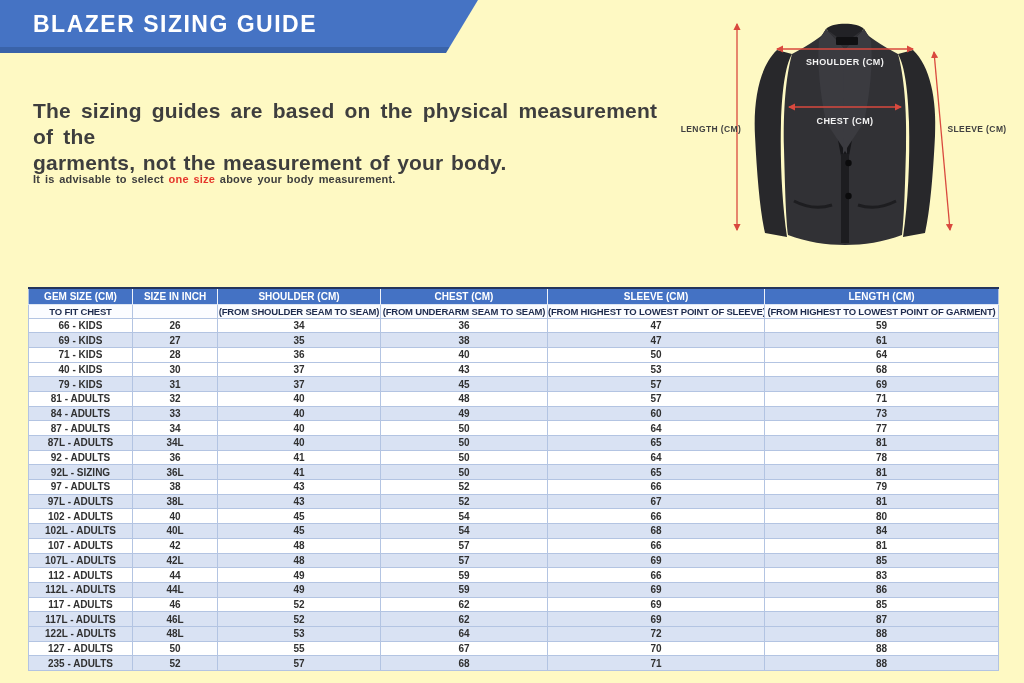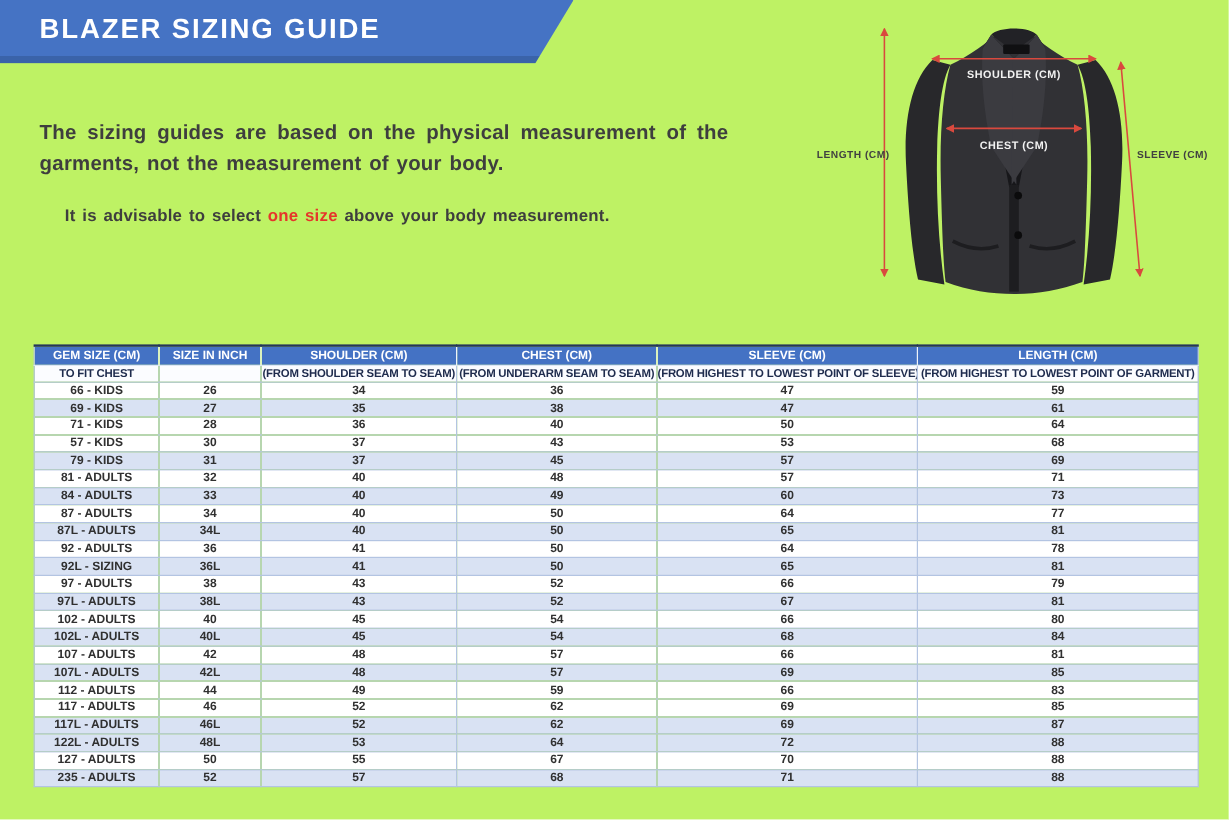--- a/index.html
+++ b/index.html
@@ -1,39 +1,39 @@
 <!DOCTYPE html>
 <html><head>
 <meta charset="utf-8">
 <style>
   * { margin:0; padding:0; box-sizing:border-box; }
   html,body { width:1024px; height:683px; background:#ffffff; overflow:hidden;
               font-family:"Liberation Sans", sans-serif; }
-  .page { position:relative; width:1024px; height:683px; background:#bef264; }
+  .page { position:relative; width:1024px; height:683px; background:#fef9c3; }
 
   
   .banner {
     position:absolute; left:0; top:0; width:478px; height:53px;
     background:linear-gradient(#4573c4 0 88%, #3a63a9 88% 100%);
     clip-path:polygon(0 0, 478px 0, 446px 100%, 0 100%);
     display:flex; align-items:center;
   }
   .banner-title {
     color:#ffffff; font-size:23px; font-weight:bold; letter-spacing:1.5px;
     padding-left:33px; padding-bottom:4px;
   }
 
   
   .intro { position:absolute; left:33px; top:98px; width:625px;
-           color:#3e3e3e; font-size:17px; font-weight:bold; letter-spacing:.2px; }
+           color:#3e3e3e; font-size:21px; font-weight:bold; letter-spacing:.2px; }
   .intro .ln1 { word-spacing:4px; line-height:26px; }
   .intro .ln2 { word-spacing:1.5px; line-height:26px; }
   .intro2 { position:absolute; left:33px; top:166px; width:640px;
-            color:#3e3e3e; font-size:14px; font-weight:bold; letter-spacing:.2px;
-            word-spacing:1.5px; line-height:26px;margin-left:21px; }
+            color:#3e3e3e; font-size:11px; font-weight:bold; letter-spacing:.2px;
+            word-spacing:1.5px; line-height:26px; }
   .red { color:#e5362b; }
 
   
   .diagram { position:absolute; left:680px; top:4px; width:330px; height:245px; }
 
   
   .table-wrap { position:absolute; left:28px; top:255px; width:970px; }
   table { width:970px; border-collapse:collapse; table-layout:fixed;
           border-top:2px solid #24355c;margin-top:32px; }
   col.c0{width:104px} col.c1{width:85px} col.c2{width:163px}
@@ -164,21 +164,21 @@
           </tr>
           <tr>
             <td>71 - KIDS</td>
             <td>28</td>
             <td>36</td>
             <td>40</td>
             <td>50</td>
             <td>64</td>
           </tr>
           <tr>
-            <td>57 - KIDS</td>
+            <td>40 - KIDS</td>
             <td>30</td>
             <td>37</td>
             <td>43</td>
             <td>53</td>
             <td>68</td>
           </tr>
           <tr class="alt">
             <td>79 - KIDS</td>
             <td>31</td>
             <td>37</td>
@@ -283,20 +283,28 @@
             <td>85</td>
           </tr>
           <tr>
             <td>112 - ADULTS</td>
             <td>44</td>
             <td>49</td>
             <td>59</td>
             <td>66</td>
             <td>83</td>
           </tr>
+          <tr class="alt">
+            <td>112L - ADULTS</td>
+            <td>44L</td>
+            <td>49</td>
+            <td>59</td>
+            <td>69</td>
+            <td>86</td>
+          </tr>
           <tr>
             <td>117 - ADULTS</td>
             <td>46</td>
             <td>52</td>
             <td>62</td>
             <td>69</td>
             <td>85</td>
           </tr>
           <tr class="alt">
             <td>117L - ADULTS</td>

